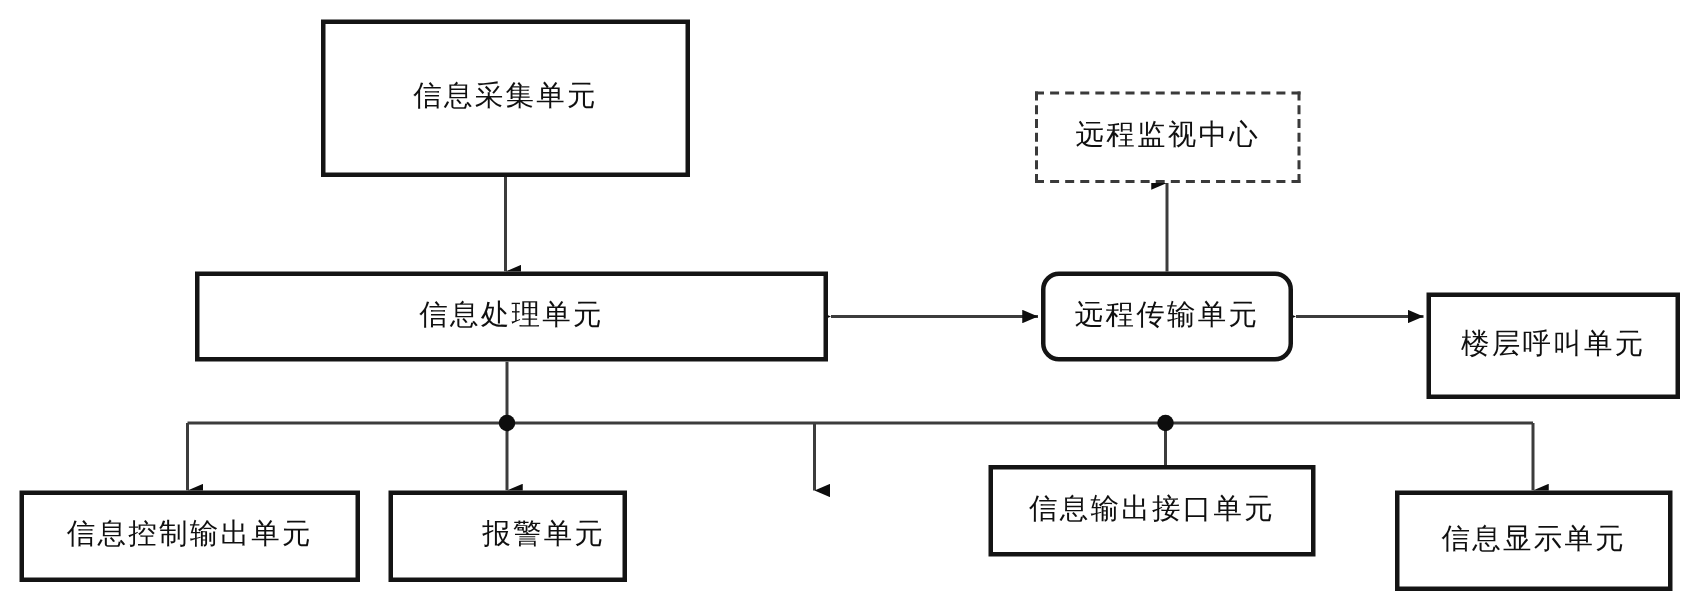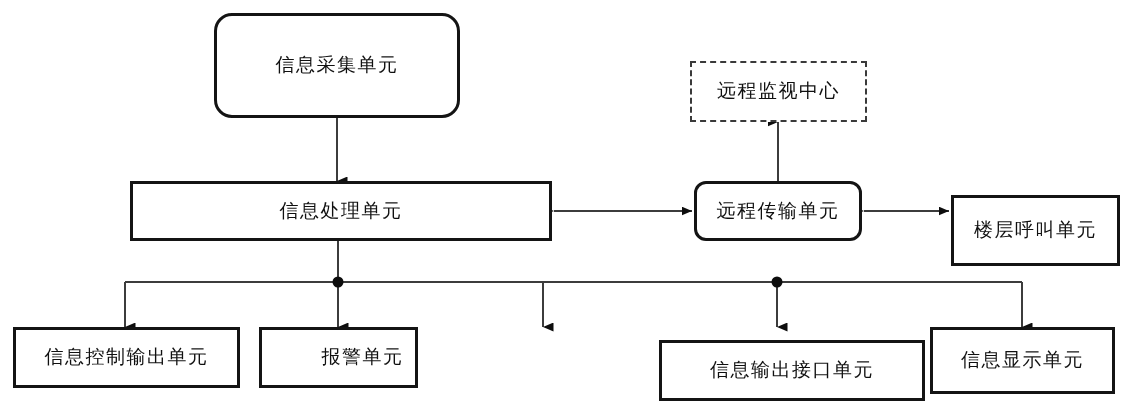--- a/index.html
+++ b/index.html
@@ -92,21 +92,21 @@
     <line class="wire" x1="125" y1="282" x2="125" y2="327" marker-end="url(#arrowDown)"></line>
     <line class="wire" x1="338" y1="282" x2="338" y2="327" marker-end="url(#arrowDown)"></line>
     <line class="wire" x1="543" y1="282" x2="543" y2="327" marker-end="url(#arrowDown)"></line>
     <line class="wire" x1="777" y1="282" x2="777" y2="327" marker-end="url(#arrowDown)"></line>
     <line class="wire" x1="1022" y1="282" x2="1022" y2="327" marker-end="url(#arrowDown)"></line>
 
     <circle class="dot" cx="338" cy="282" r="5.5"></circle>
     <circle class="dot" cx="777" cy="282" r="5.5"></circle>
   </svg>
 
-  <div class="node" style="left:214px; top:13px; width:246px; height:105px;border-radius:18px;">
+  <div class="node" style="left:214px; top:13px; width:246px; height:105px;">
     <span class="label">信息采集单元</span>
   </div>
 
   <div class="node dashed" style="left:690px; top:61px; width:177px; height:61px;">
     <span class="label">远程监视中心</span>
   </div>
 
   <div class="node" style="left:130px; top:181px; width:422px; height:60px;">
     <span class="label">信息处理单元</span>
   </div>
@@ -121,21 +121,21 @@
 
   <div class="node" style="left:13px; top:327px; width:227px; height:61px;align-items:center;">
     <span class="label">信息控制输出单元</span>
   </div>
 
   <div class="node" style="left:259px; top:327px; width:159px; height:61px;padding-left:48px;">
     <span class="label">报警单元</span>
   </div>
 
 
-  <div class="node" style="left:659px; top:340px; width:266px; height:61px;">
+  <div class="node" style="left:659px; top:310px; width:218px; height:61px;">
     <span class="label">信息输出接口单元</span>
   </div>
 
   <div class="node" style="left:930px; top:327px; width:185px; height:67px;">
     <span class="label">信息显示单元</span>
   </div>
 
 </div>
 
 </body></html>

